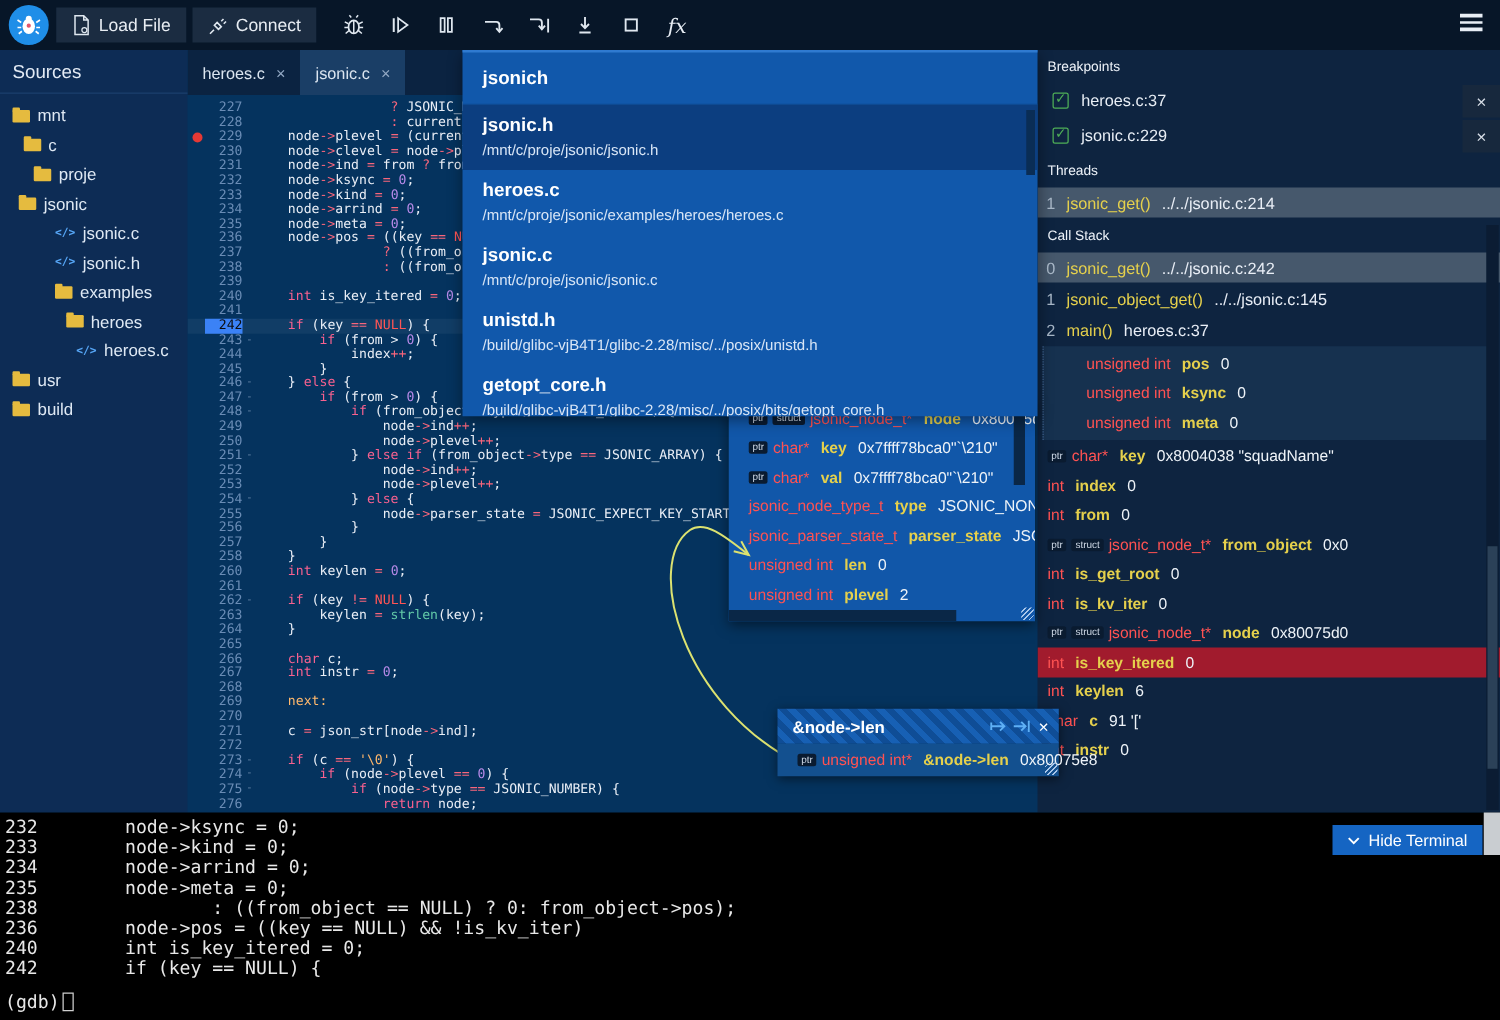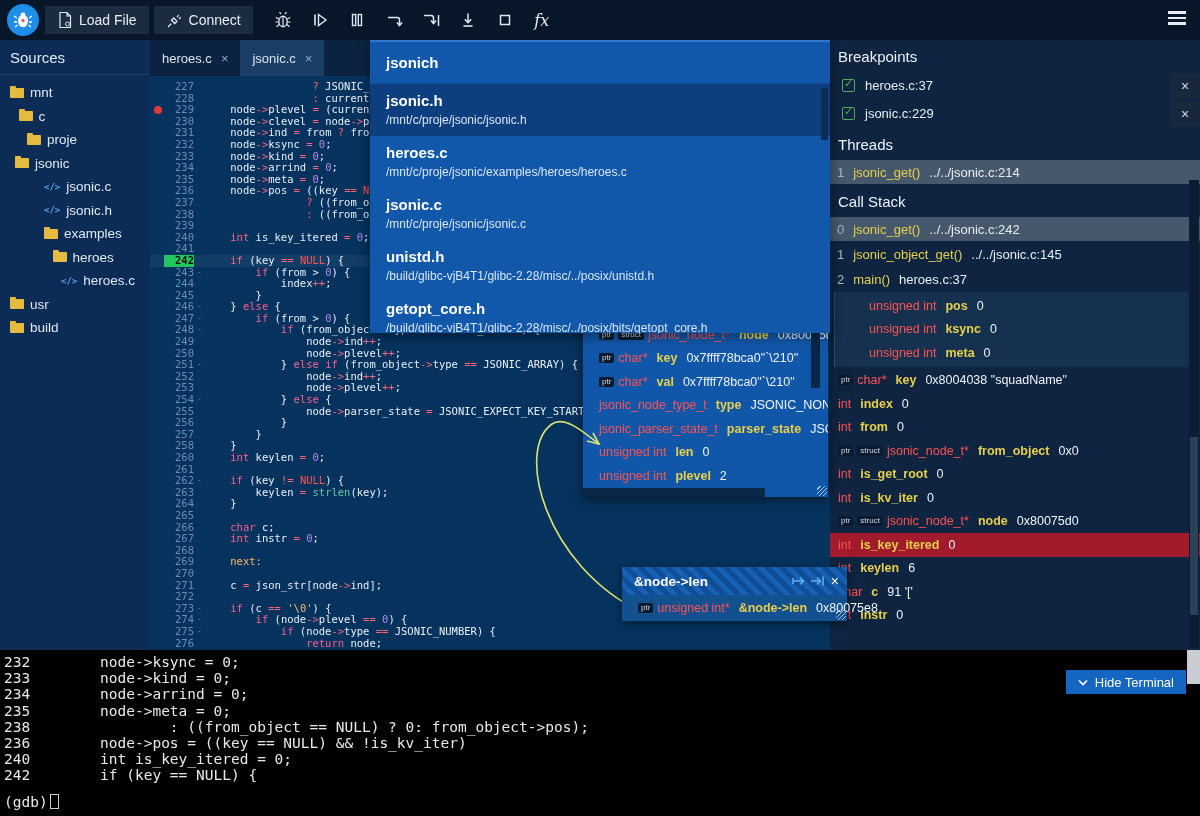--- a/index.html
+++ b/index.html
@@ -30,34 +30,34 @@
   .tabbar { height:36px; background:#0b2341; display:flex; }
   .tab { display:flex; align-items:center; padding:0 12px; font-size:13px; color:#dbe5f0; gap:9px; cursor:pointer; }
   .tab.active { background:#1a3e66; }
   .tab-x { color:#93a9c4; font-size:13px; }
   .code { padding-top:5px; font-family:"DejaVu Sans Mono", monospace; font-size:10.5px; }
   .code-line { display:flex; height:11.6px; line-height:11.6px; color:#e9eef6; }
   .code-line.current { background:rgba(255,255,255,0.05); }
   .bp-cell { width:14px; flex:none; position:relative; }
   .bp-dot { position:absolute; left:4px; top:1.5px; width:8px; height:8px; border-radius:50%; background:#e53935; }
   .ln { width:30px; flex:none; text-align:right; color:#6a8cb5; cursor:pointer; }
-  .code-line.current .ln { background:#22c55e; color:#0d0d0d;font-weight:bold; }
+  .code-line.current .ln { background:#3b82f6; color:#0d0d0d; }
   .fold { width:11px; flex:none; text-align:center; color:#5a7a9e; font-size:9px; }
   .code-text { white-space:pre; }
   .kw  { color:#f7618f; }
   .op  { color:#f7667c; }
   .nul { color:#ff5555; }
   .num { color:#b78ae8; }
   .str { color:#ffb86c; }
   .fn  { color:#62c9a8; }
   .lbl { color:#ffb86c; }
 
   
   .rightpanel { position:absolute; left:830px; top:40px; width:370px; height:610px; background:#0e2440; z-index:5; overflow:hidden; }
-  .sec-title { font-size:15px; color:#eef3f9; padding:8px 8px 7px; }
+  .sec-title { font-size:11px; color:#eef3f9; padding:8px 8px 7px; }
   .bp-row { height:27px; display:flex; align-items:center; gap:10px; padding-left:12px; margin-bottom:1px; }
   .bp-check { width:13px; height:13px; border:1.5px solid #4fae57; border-radius:2px; position:relative; flex:none; }
   .bp-check:after { content:"\2713"; position:absolute; left:1px; top:-3px; color:#4fae57; font-size:11px; }
   .bp-label { font-size:13px; color:#e8eef5; }
   .bp-close { margin-left:auto; width:30px; height:26px; background:#17283d; color:#d6dde6; font-size:14px; display:flex; align-items:center; justify-content:center; cursor:pointer; }
   .frame-row { min-height:24px; display:flex; align-items:center; font-size:13px; padding-left:7px; gap:9px; margin-bottom:1px; cursor:pointer; }
   .frame-row.active { background:#46586c; }
   .frame-num { color:#a9b8c8; }
   .frame-func { color:#e5d04c; }
   .frame-loc { color:#e9eef6; }
@@ -97,21 +97,21 @@
   .watch-title { font-size:13.5px; font-weight:bold; color:#fff; flex:1; }
   .watch-ic { width:18px; height:16px; display:flex; align-items:center; justify-content:center; cursor:pointer; }
   .watch-x { color:#fff; font-size:14px; margin-left:4px; cursor:pointer; }
   .watch-row { height:26px; background:#13508f; display:flex; align-items:center; padding-left:8px; font-size:12px; }
 
   
   .terminal { position:absolute; left:0; top:650px; width:1200px; height:166px; background:#000000; z-index:40; font-family:"DejaVu Sans Mono", monospace; }
   .term-pre { font-family:"DejaVu Sans Mono", monospace; color:#e8e8e8; font-size:14.5px; line-height:16.2px; padding:4px 0 0 4px; white-space:pre; }
   .prompt-line { color:#e8e8e8; font-size:14.5px; padding-left:4px; margin-top:10px; display:flex; align-items:center; }
   .cursor { display:inline-block; width:9px; height:15px; border:1px solid #cfcfcf; margin-left:2px; }
-  .hide-term { position:absolute; right:14px; top:20px; height:24px; background:#1565c3; border:none; color:#fff; font-family:"Liberation Sans",sans-serif; font-size:13px; display:flex; align-items:center; gap:7px; padding:0 12px; cursor:pointer;margin-left:34px; }
+  .hide-term { position:absolute; right:14px; top:10px; height:24px; background:#1565c3; border:none; color:#fff; font-family:"Liberation Sans",sans-serif; font-size:13px; display:flex; align-items:center; gap:7px; padding:0 12px; cursor:pointer;margin-left:34px; }
   .term-scroll { position:absolute; right:0; top:0; width:13px; height:40px; }
   .term-scroll .thumb { position:absolute; top:0; right:0; width:13px; height:34px; background:#c9cdd1; }
 
   svg.glyph { display:block; }
 </style>
 </head>
 <body>
 
 <div id="app">
 

